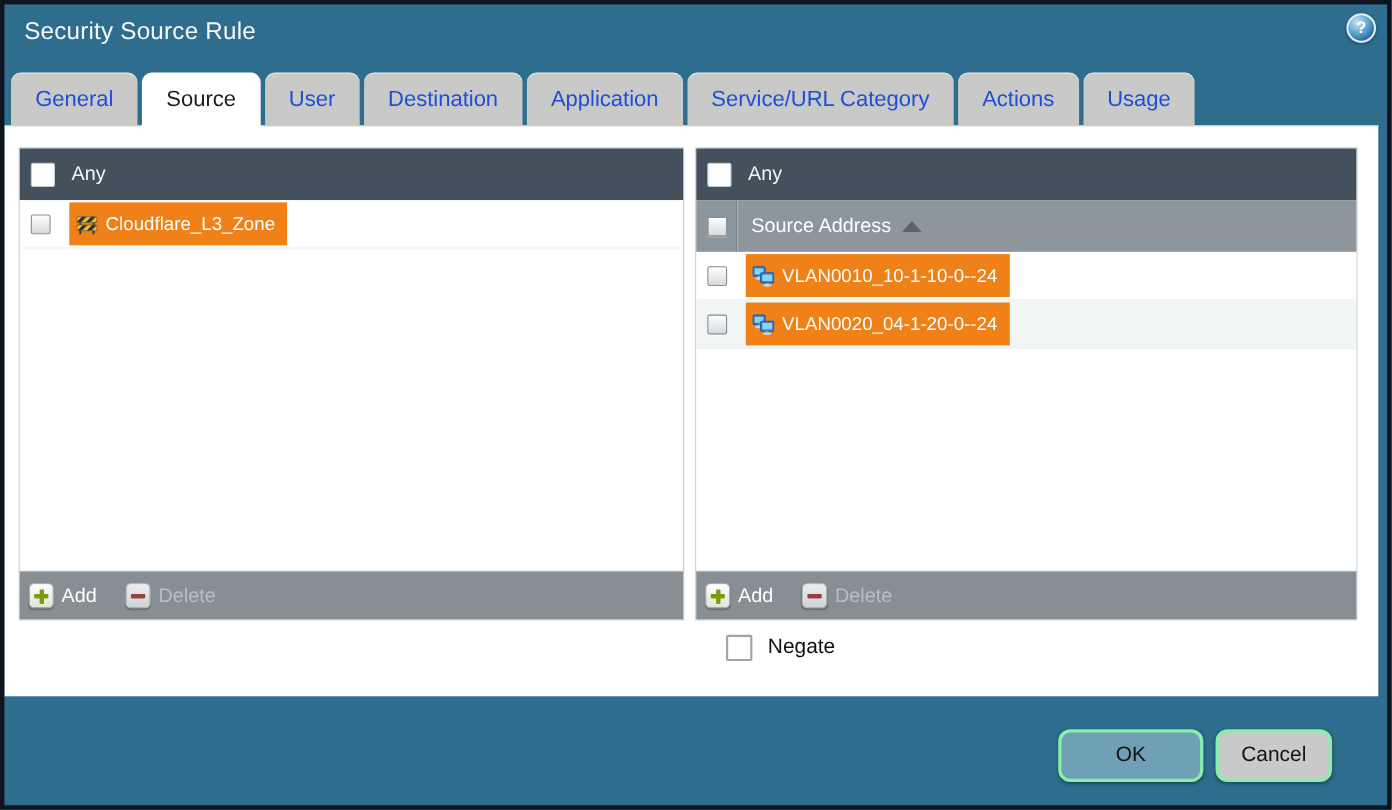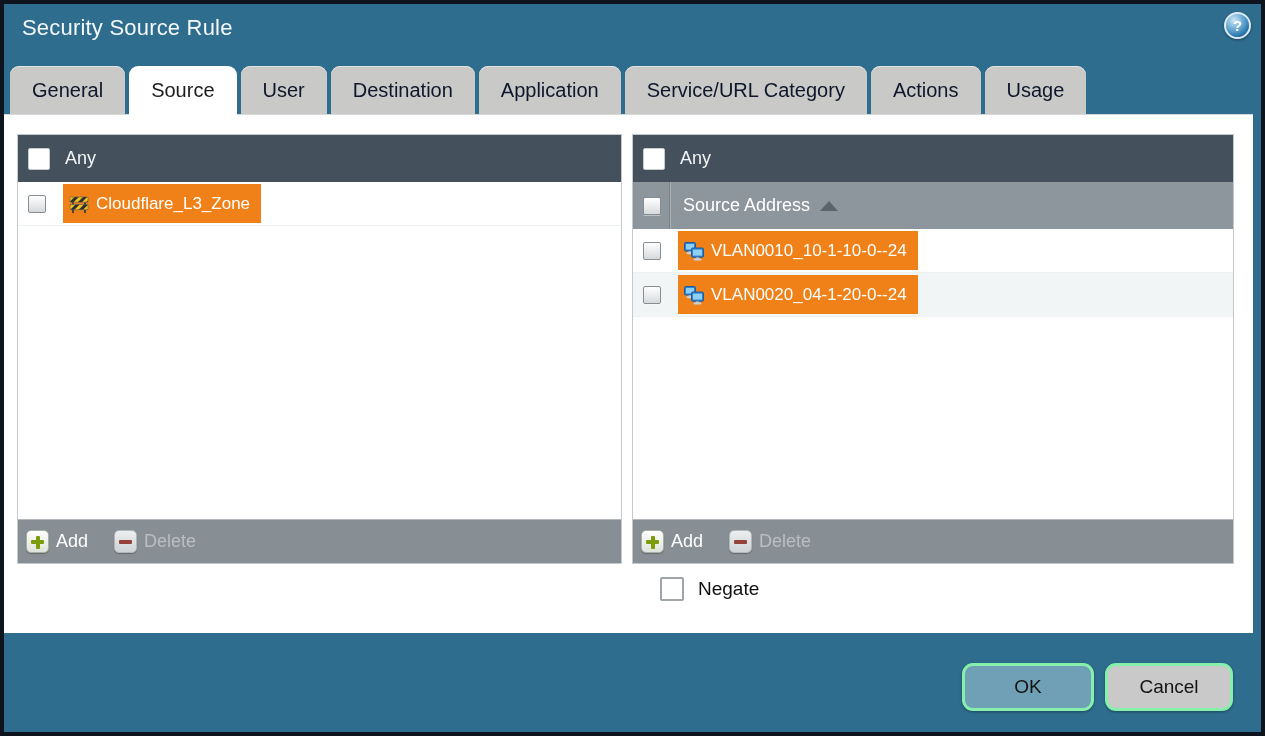--- a/index.html
+++ b/index.html
@@ -28,21 +28,21 @@
     cursor:pointer;
   }
 
   
   .tabs{
     position:absolute; left:6px; top:62px; height:48px;
     display:flex; gap:4px; z-index:2;
   }
   .tab{
     height:48px; line-height:48px; padding:0 22px;
-    background:#c9c9c7; color:#0f172a; font-size:20px;
+    background:#c9c9c7; color:#1d4ed8; font-size:20px;
     border-radius:9px 9px 0 0; cursor:pointer; white-space:nowrap;
     box-shadow:inset 0 1px 0 #e2e2e0;
   }
   .tab.active{
     background:#ffffff; height:50px; color:#1c1c1c;
     box-shadow:none;
   }
 
   
   .content{
@@ -145,21 +145,21 @@
   .negate-label{ margin-left:14px; font-size:19px; color:#101010; }
 
   
   .btn{
     position:absolute; top:659px; height:48px;
     border:3px solid #86efac; border-radius:11px;
     font-family:"Liberation Sans", sans-serif; font-size:19px; color:#141414;
     cursor:pointer; box-shadow:0 1px 3px rgba(0,0,0,.35);
   }
   .btn.ok{ left:958px; width:132px; background:#6fa0b5; }
-  .btn.cancel{ left:1101px; width:128px; background:#c9c9c9; }
+  .btn.cancel{ left:1101px; width:106px; background:#c9c9c9; }
 </style>
 </head>
 <body>
 
 <div class="window">
   <div class="inner">
 
     <div class="title">Security Source Rule</div>
     <div class="help">?</div>
 

